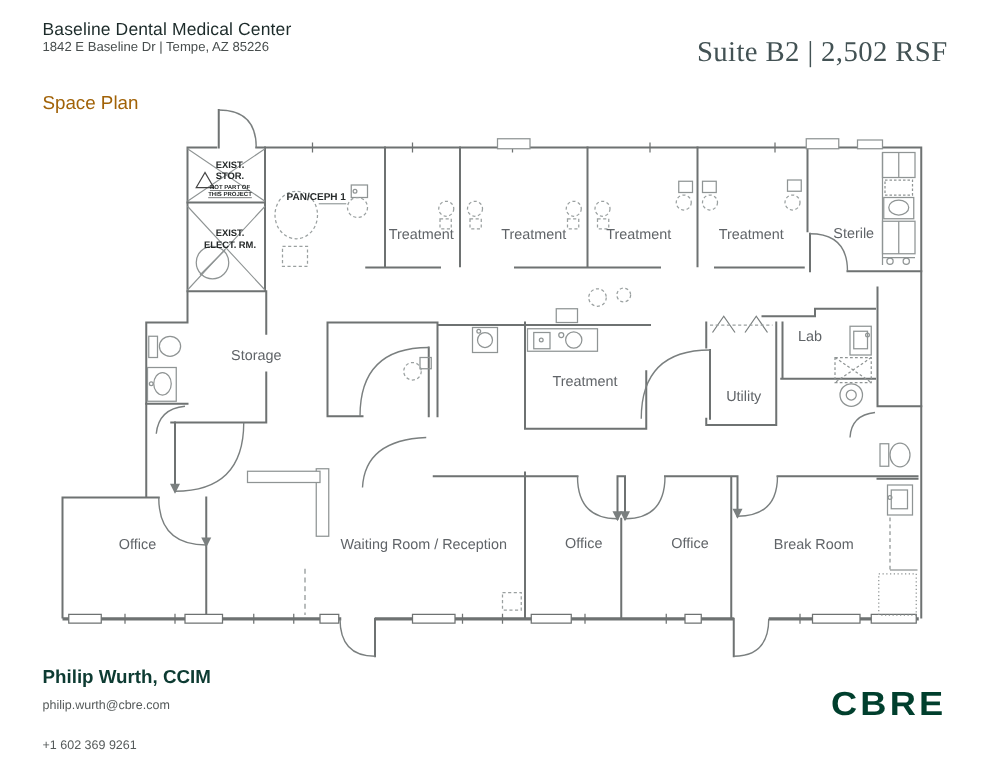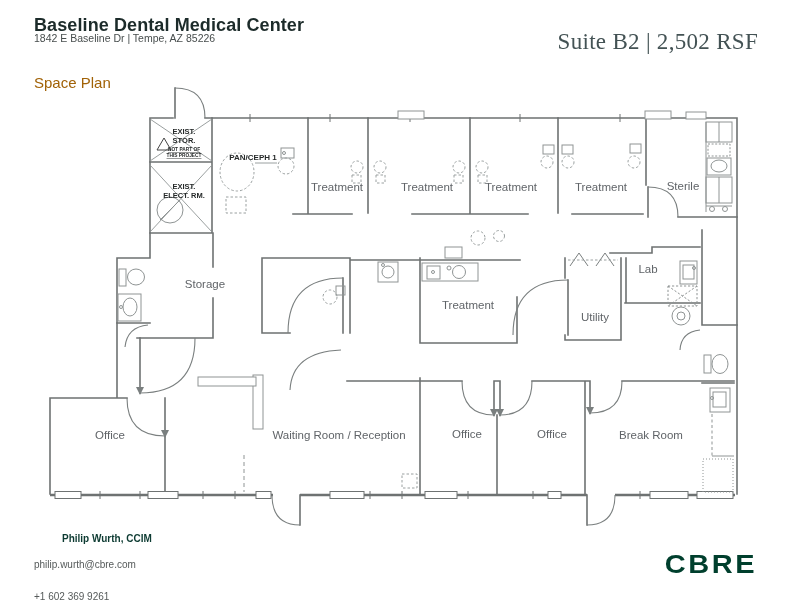--- a/index.html
+++ b/index.html
@@ -1,23 +1,23 @@
 <!DOCTYPE html>
 <html><head>
 <meta charset="utf-8">
 <style>
   html,body{margin:0;padding:0;background:#ffffff;}
   .page{position:relative;width:792px;height:612px;background:#ffffff;overflow:hidden;
         font-family:"Liberation Sans",sans-serif;}
-  .hdr-title{position:absolute;left:34px;top:15px;font-size:18px;font-weight:bold;color:#1c2b2a;letter-spacing:.1px;}
+  .hdr-title{position:absolute;left:34px;top:15px;font-size:14px;font-weight:normal;color:#1c2b2a;letter-spacing:.1px;}
   .hdr-addr{position:absolute;left:34px;top:32px;font-size:10.5px;color:#474d4d;}
   .hdr-suite{position:absolute;right:34px;top:17px;font-family:"Liberation Serif",serif;
              font-size:23px;color:#435254;letter-spacing:.3px;margin-top:12px;}
   .section-title{position:absolute;left:34px;top:74px;font-size:15px;color:#a16207;}
-  .ftr-name{position:absolute;left:34px;top:533px;font-size:10px;font-weight:bold;color:#0d3b32;margin-left:28px;}
+  .ftr-name{position:absolute;left:34px;top:533px;font-size:15px;font-weight:bold;color:#0d3b32;}
   .ftr-phone{position:absolute;left:34px;top:544px;font-size:10px;color:#555a5a;margin-top:47px;}
   .ftr-email{position:absolute;left:34px;top:559px;font-size:10px;color:#555a5a;}
   .brand-logo{position:absolute;right:35px;top:549px;font-size:29px;font-weight:bold;color:#003F2D;
               letter-spacing:2.5px;transform:scaleY(.92);transform-origin:top right;}
   svg{position:absolute;left:0;top:0;}
   svg text{font-family:"Liberation Sans",sans-serif;}
   .room-lbl{fill:#606468;font-size:11.5px;}
   .small-lbl{fill:#262a2a;font-size:7.5px;font-weight:bold;}
   .tiny-lbl{fill:#262a2a;font-size:4.8px;font-weight:bold;}
   .pan-lbl{fill:#262a2a;font-size:8px;font-weight:bold;}

